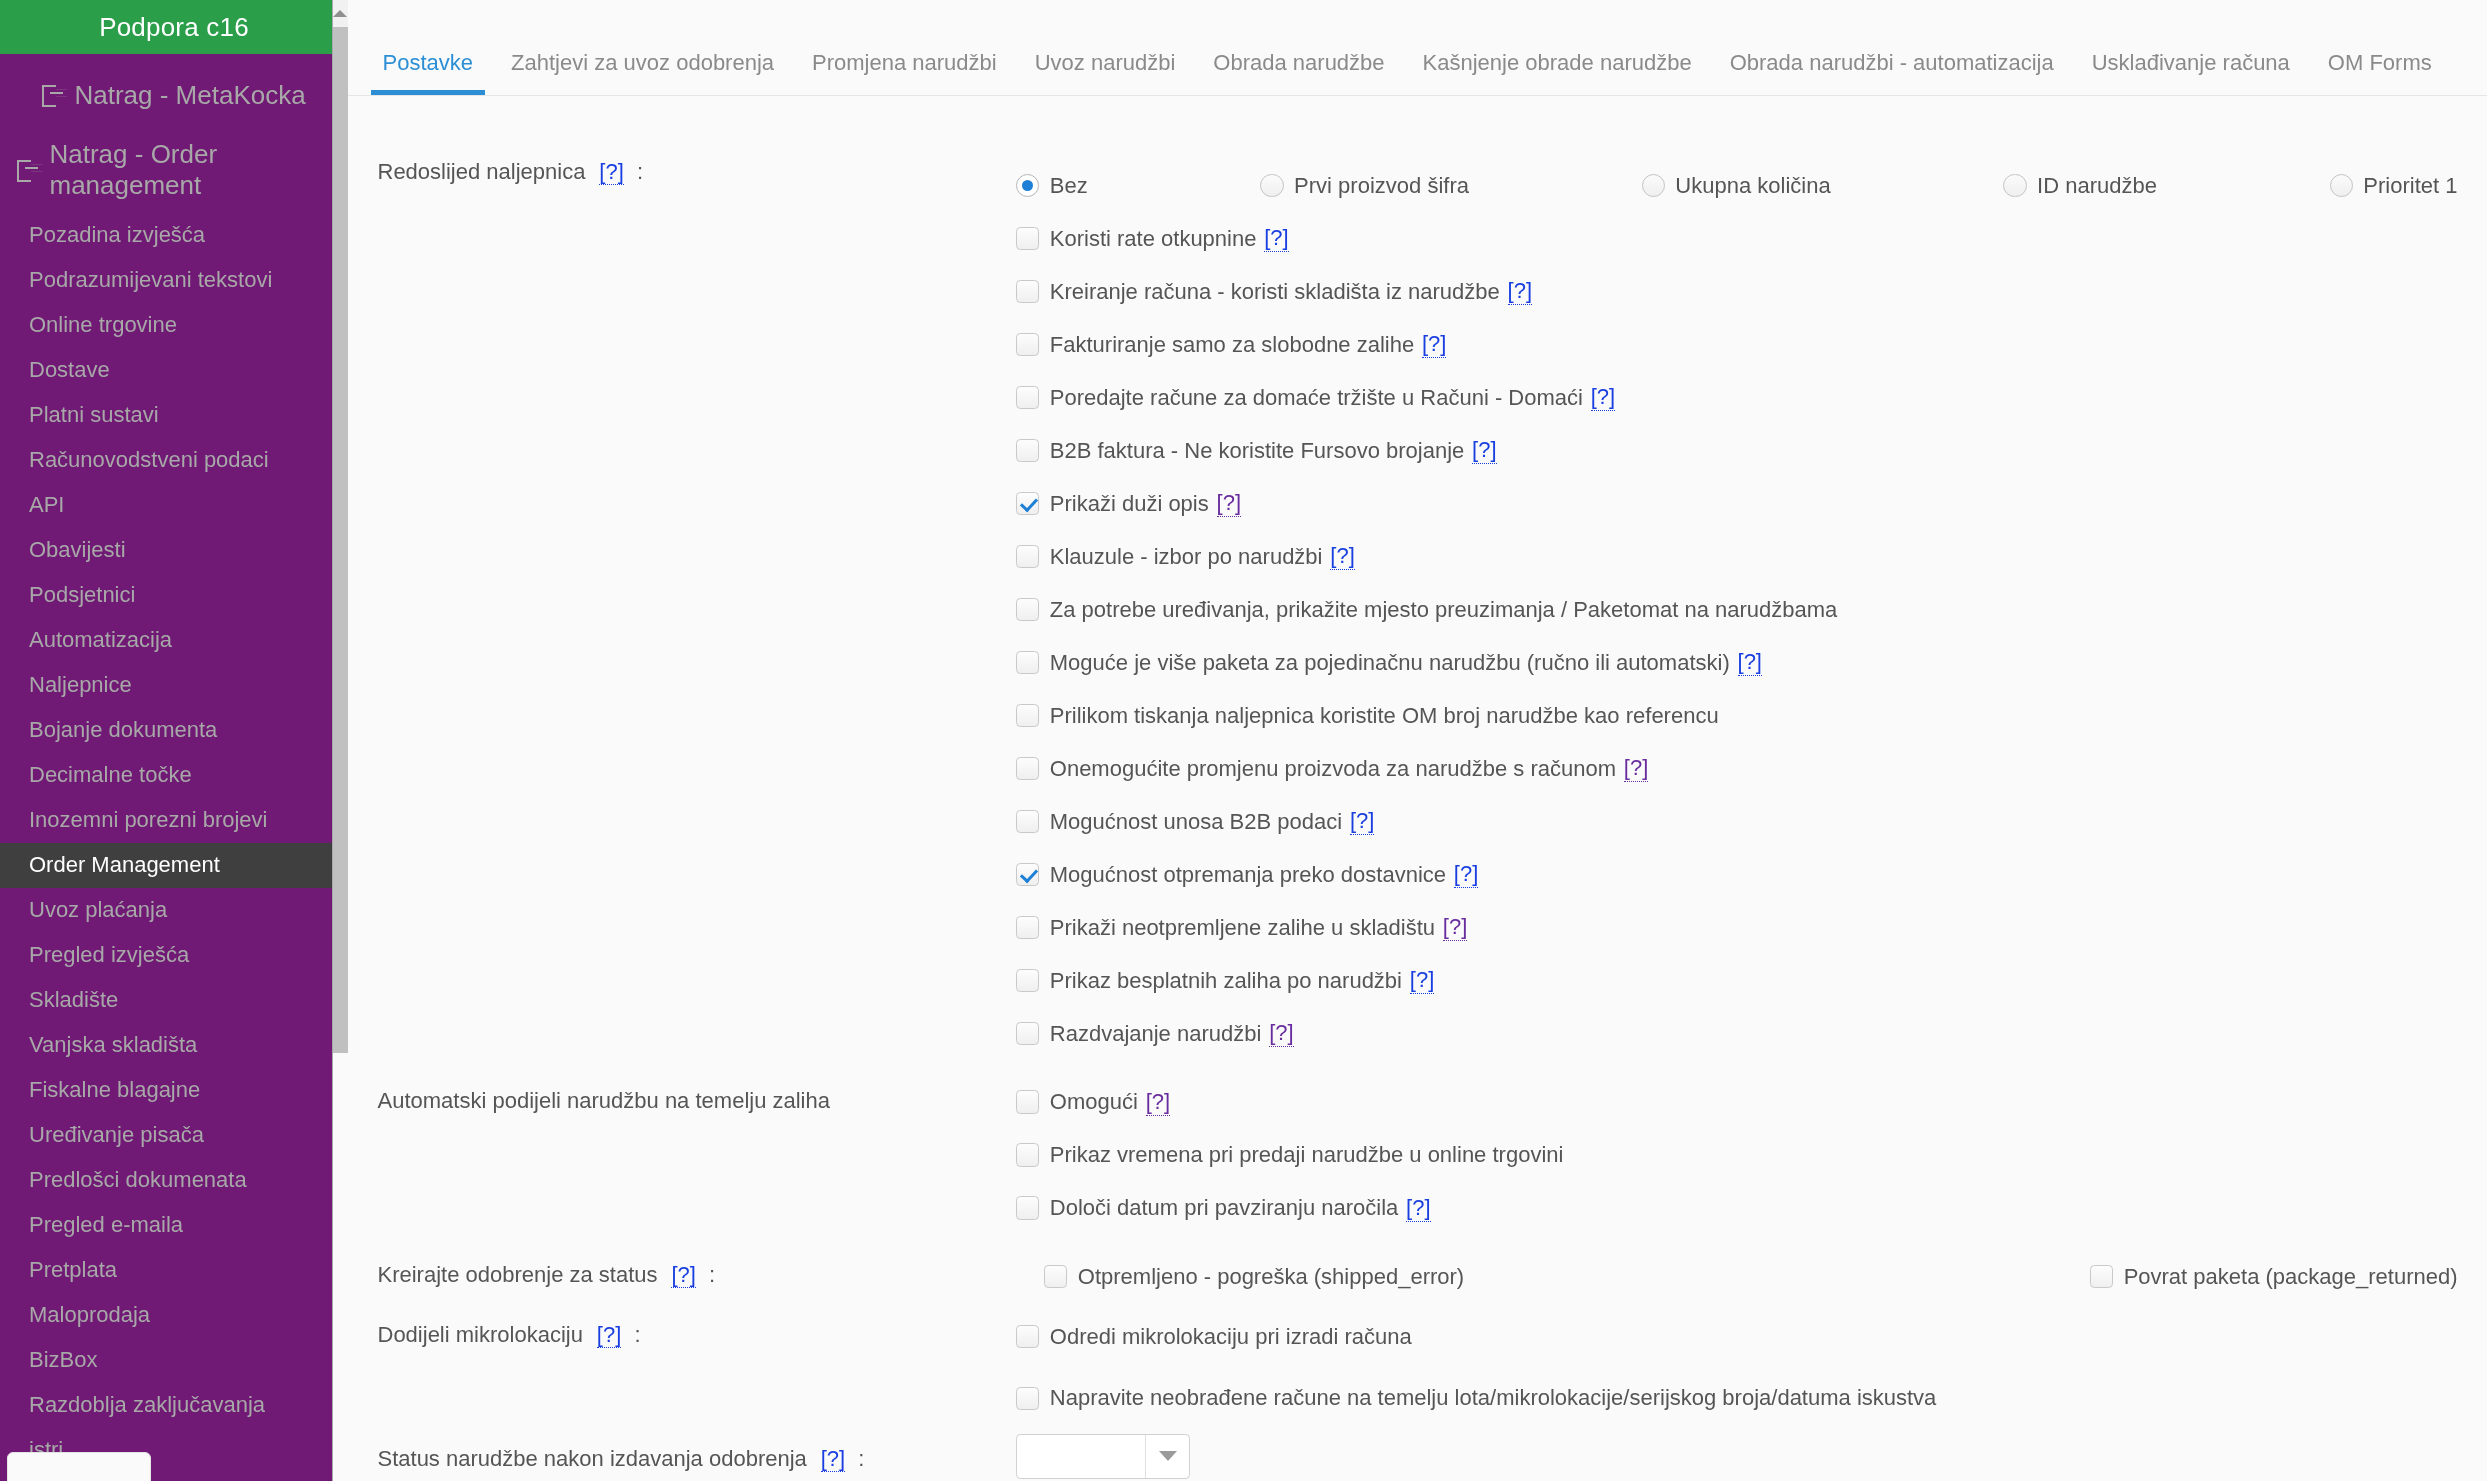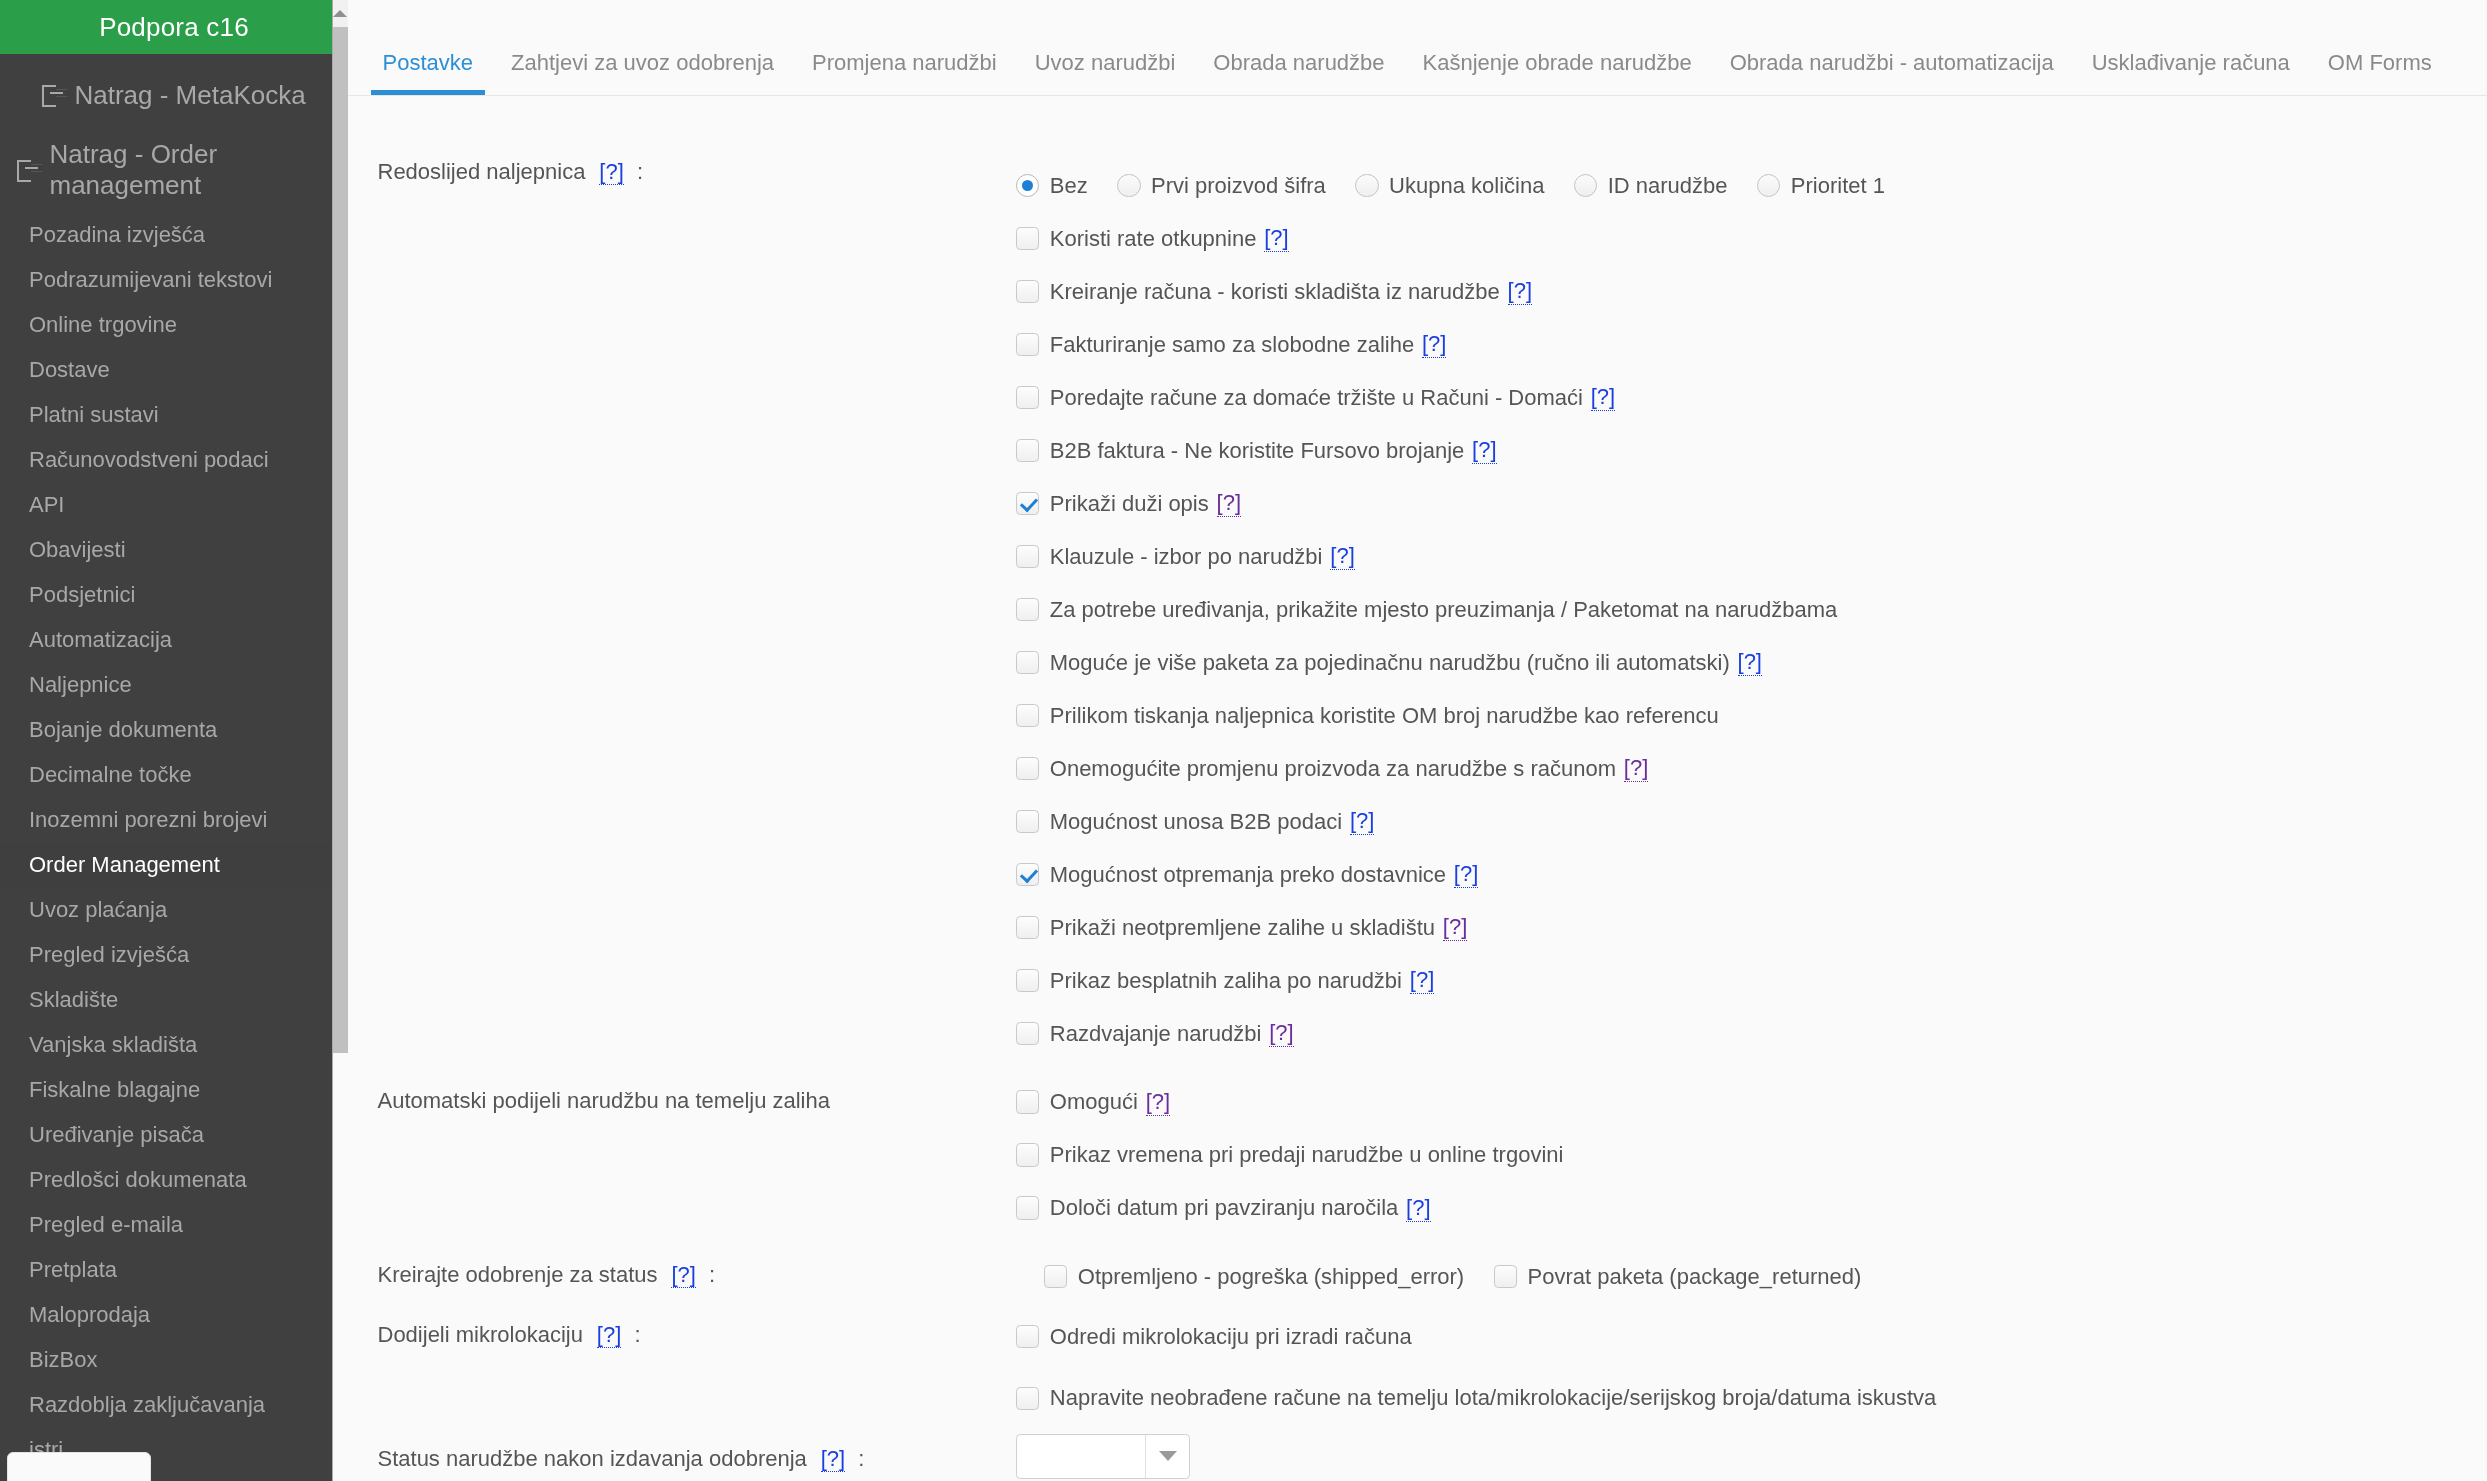--- a/index.html
+++ b/index.html
@@ -9,21 +9,21 @@
     overflow: hidden;
     background: #fafafa;
     font-family: "Liberation Sans", sans-serif;
   }
   .app { display: flex; width: 2487px; height: 1481px; }
 
   
   .sidebar {
     width: 348px;
     flex: 0 0 348px;
-    background: #404040;
+    background: #701a75;
     position: relative;
     overflow: hidden;
   }
   .sidebar-header {
     height: 54px;
     background: #2b9e49;
     color: #ffffff;
     display: flex;
     align-items: center;
     justify-content: center;
@@ -149,21 +149,21 @@
     width: 668px;
     flex: 0 0 668px;
     padding-left: 29.5px;
     padding-right: 15.6px;
     font-size: 22px;
     color: #555555;
     white-space: nowrap;
   }
   .row-fields { flex: 1 1 auto; }
 
-  .opts-inline { display: flex; align-items: center; gap: 0; }
+  .opts-inline { display: flex; align-items: center; gap: 0; justify-content: space-between; }
   .opt {
     display: flex;
     align-items: center;
     font-size: 22px;
     color: #555555;
     white-space: nowrap;
     margin-right: 29.5px;
   }
   .opt.block { margin-right: 0; }
   .line { height: 53px; display: flex; align-items: center; text-align: center; }

